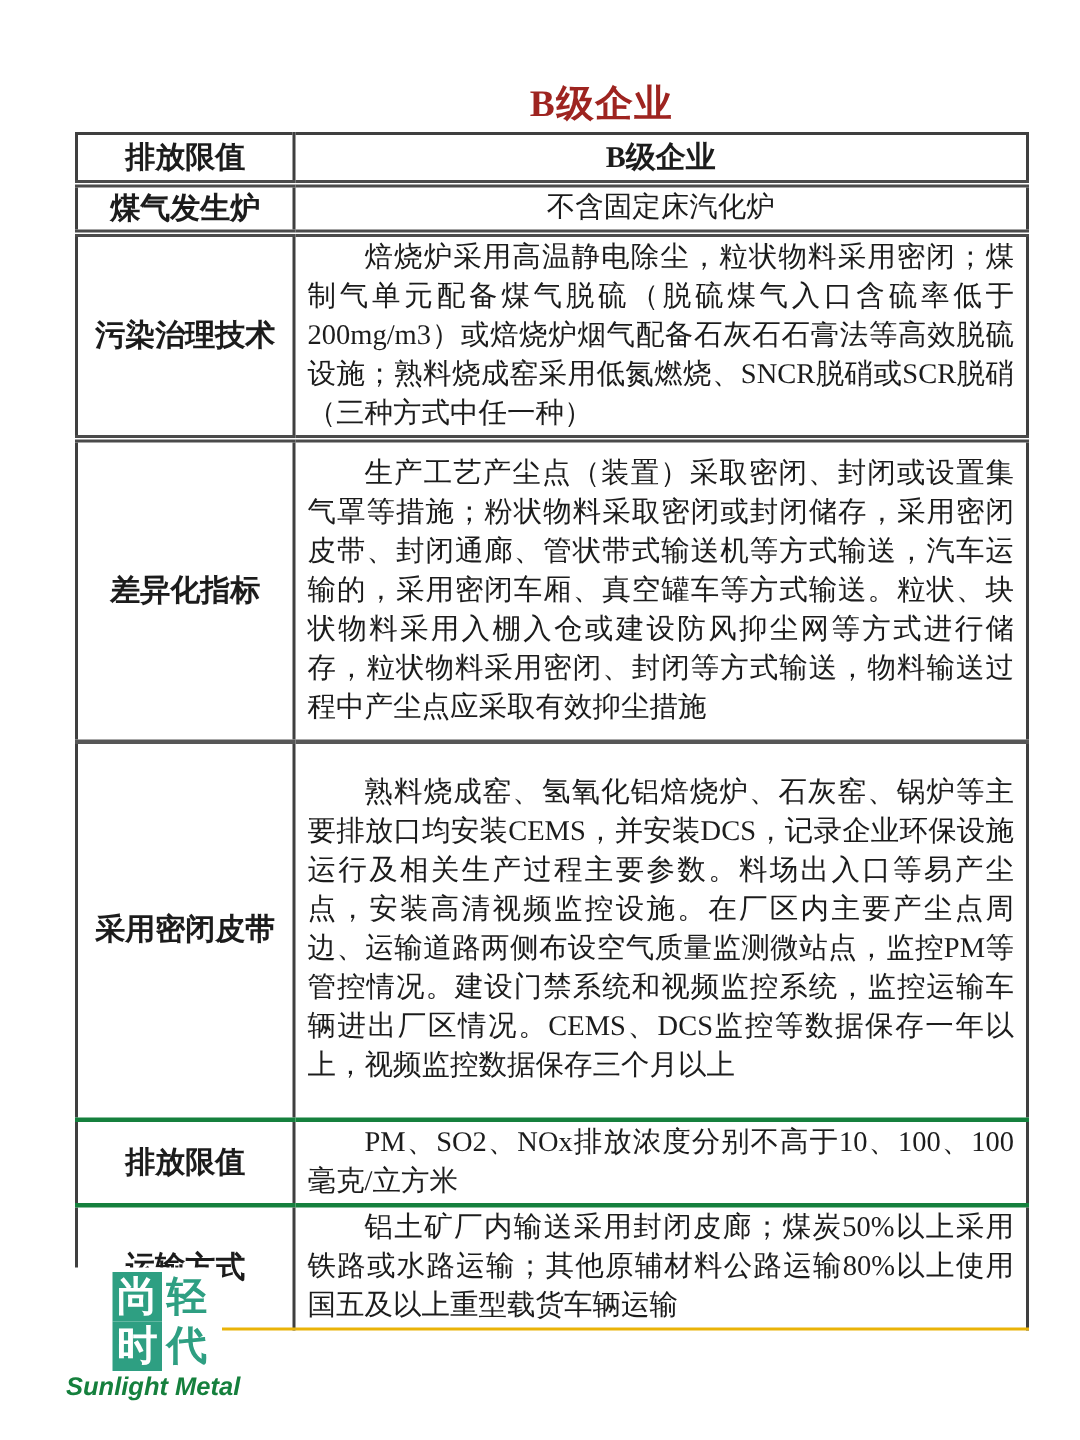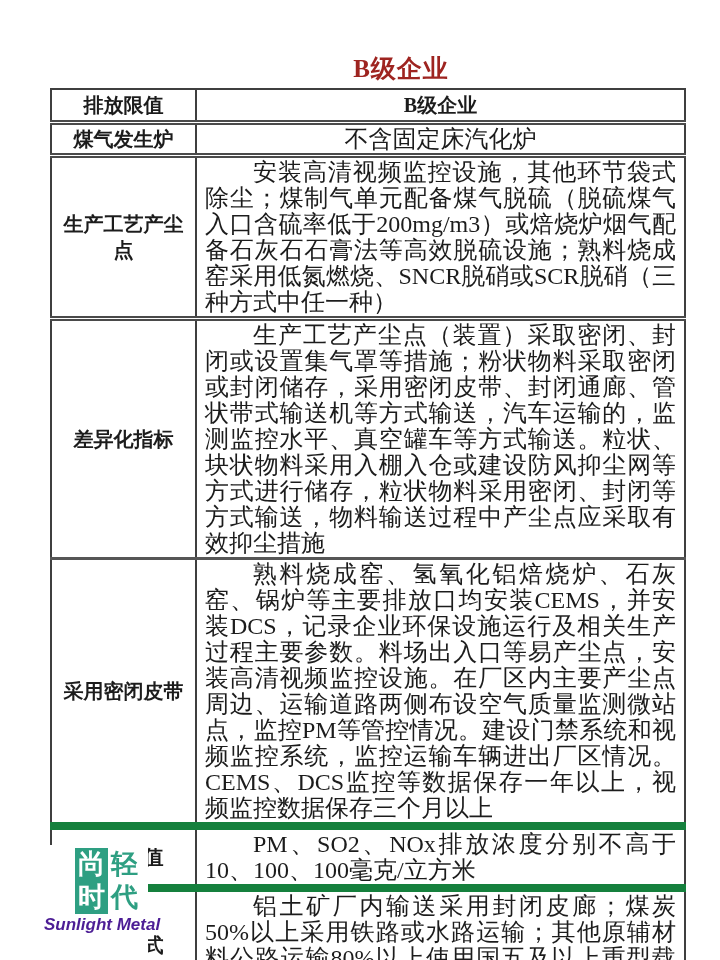--- a/index.html
+++ b/index.html
@@ -14,32 +14,32 @@
     font-size:25px;font-weight:bold;letter-spacing:1px;
   }
   table.spec{
     position:absolute;left:50px;top:88px;width:634px;
     border-collapse:collapse;table-layout:fixed;
   }
   table.spec{border:2px solid #3f3f3f;}
   td{
     border-left:2px solid #3f3f3f;border-right:2px solid #3f3f3f;
     padding:1px 8px;box-sizing:border-box;vertical-align:middle;
-    font-size:24px;line-height:26px;
+    font-size:19px;line-height:26px;
   }
   col.c1{width:145px;}
   col.c2{width:489px;}
   tr.hdr td, td.label{font-weight:bold;text-align:center;font-size:20px;}
   td.center{text-align:center;}
   td.justify{text-align:justify;text-align-last:left;}
   td.justify .para{text-indent:2em;}
   
   tr.hdr td, tr.r1 td, tr.r2 td{border-bottom:5px double #4a4a4a;}
   tr.r3 td{border-bottom:3px solid #565656;}
-  tr.r4 td, tr.r5 td{border-bottom:8px solid #15803d;}
+  tr.r4 td, tr.r5 td{border-bottom:3px solid #15803d;}
   tr.r6 td{border-bottom:2px solid #eab308;}
   
   .logo-wrap{position:absolute;left:36px;top:845px;width:112px;height:115px;background:#ffffff;}
   .logo-grid{
     position:absolute;left:39px;top:3px;width:66px;height:66px;
     display:grid;grid-template-columns:33px 33px;grid-template-rows:33px 33px;
     font-family:"Liberation Sans","DejaVu Sans",sans-serif;
   }
   .logo-cell{
     width:33px;height:33px;display:flex;align-items:center;justify-content:center;
@@ -66,29 +66,29 @@
   <tbody>
       <tr class="hdr" style="height:33px;">
     <td>排放限值</td>
     <td>B级企业</td>
   </tr>
   <tr class="r1" style="height:30px;margin-left:32px;">
     <td class="label">煤气发生炉</td>
     <td class="center">不含固定床汽化炉</td>
   </tr>
   <tr class="r2" style="height:132px;">
-    <td class="label">生产工艺产尘点</td>
+    <td class="label">污染治理技术</td>
     <td class="justify">
-          <div class="para">安装高清视频监控设施，其他环节袋式除尘；煤制气单元配备煤气脱硫（脱硫煤气入口含硫率低于200mg/m3）或焙烧炉烟气配备石灰石石膏法等高效脱硫设施；熟料烧成窑采用低氮燃烧、SNCR脱硝或SCR脱硝（三种方式中任一种）</div>
+          <div class="para">焙烧炉采用高温静电除尘，粒状物料采用密闭；煤制气单元配备煤气脱硫（脱硫煤气入口含硫率低于200mg/m3）或焙烧炉烟气配备石灰石石膏法等高效脱硫设施；熟料烧成窑采用低氮燃烧、SNCR脱硝或SCR脱硝（三种方式中任一种）</div>
         </td>
   </tr>
   <tr class="r3" style="height:202px;">
     <td class="label">差异化指标</td>
     <td class="justify">
-          <div class="para">生产工艺产尘点（装置）采取密闭、封闭或设置集气罩等措施；粉状物料采取密闭或封闭储存，采用密闭皮带、封闭通廊、管状带式输送机等方式输送，汽车运输的，监测监控水平、真空罐车等方式输送。粒状、块状物料采用入棚入仓或建设防风抑尘网等方式进行储存，粒状物料采用密闭、封闭等方式输送，物料输送过程中产尘点应采取有效抑尘措施</div>
+          <div class="para">生产工艺产尘点（装置）采取密闭、封闭或设置集气罩等措施；粉状物料采取密闭或封闭储存，采用密闭皮带、封闭通廊、管状带式输送机等方式输送，汽车运输的，采用密闭车厢、真空罐车等方式输送。粒状、块状物料采用入棚入仓或建设防风抑尘网等方式进行储存，粒状物料采用密闭、封闭等方式输送，物料输送过程中产尘点应采取有效抑尘措施</div>
         </td>
   </tr>
   <tr class="r4" style="height:252px;">
     <td class="label">采用密闭皮带</td>
     <td class="justify">
           <div class="para">熟料烧成窑、氢氧化铝焙烧炉、石灰窑、锅炉等主要排放口均安装CEMS，并安装DCS，记录企业环保设施运行及相关生产过程主要参数。料场出入口等易产尘点，安装高清视频监控设施。在厂区内主要产尘点周边、运输道路两侧布设空气质量监测微站点，监控PM等管控情况。建设门禁系统和视频监控系统，监控运输车辆进出厂区情况。CEMS、DCS监控等数据保存一年以上，视频监控数据保存三个月以上</div>
         </td>
   </tr>
   <tr class="r5" style="height:56px;">
     <td class="label">排放限值</td>
@@ -105,14 +105,14 @@
 </tbody>
   </table>
 
 <div class="logo-wrap">
   <div class="logo-grid">
     <div class="logo-cell block" style="background: rgb(46, 159, 130);">尚</div>
     <div class="logo-cell plain" style="color: rgb(46, 159, 130);">轻</div>
     <div class="logo-cell block" style="background: rgb(46, 159, 130);">时</div>
     <div class="logo-cell plain" style="color: rgb(46, 159, 130);">代</div>
   </div>
-  <div class="logo-brand" style="color: #4c1d95;">Sunlight Metal</div>
+  <div class="logo-brand" style="color: #15803d;">Sunlight Metal</div>
 </div>
 
 </body></html>

